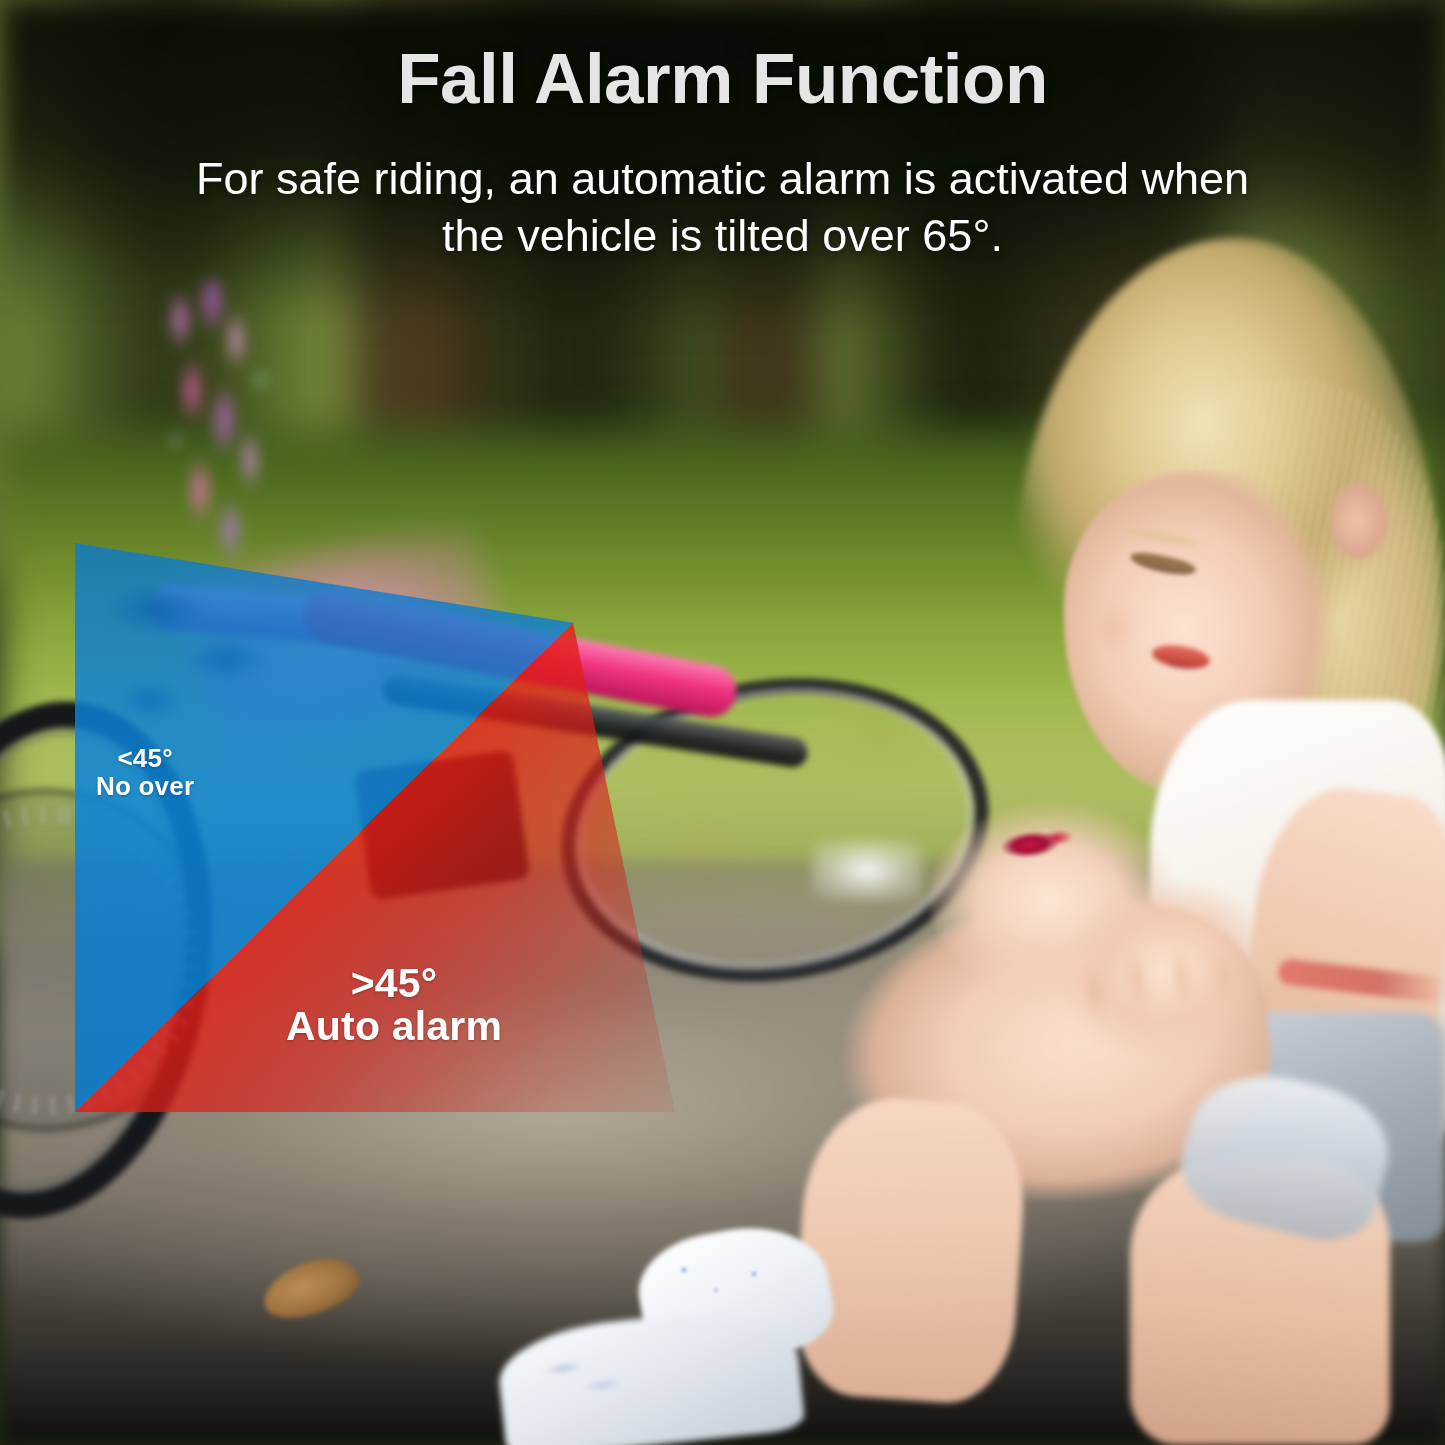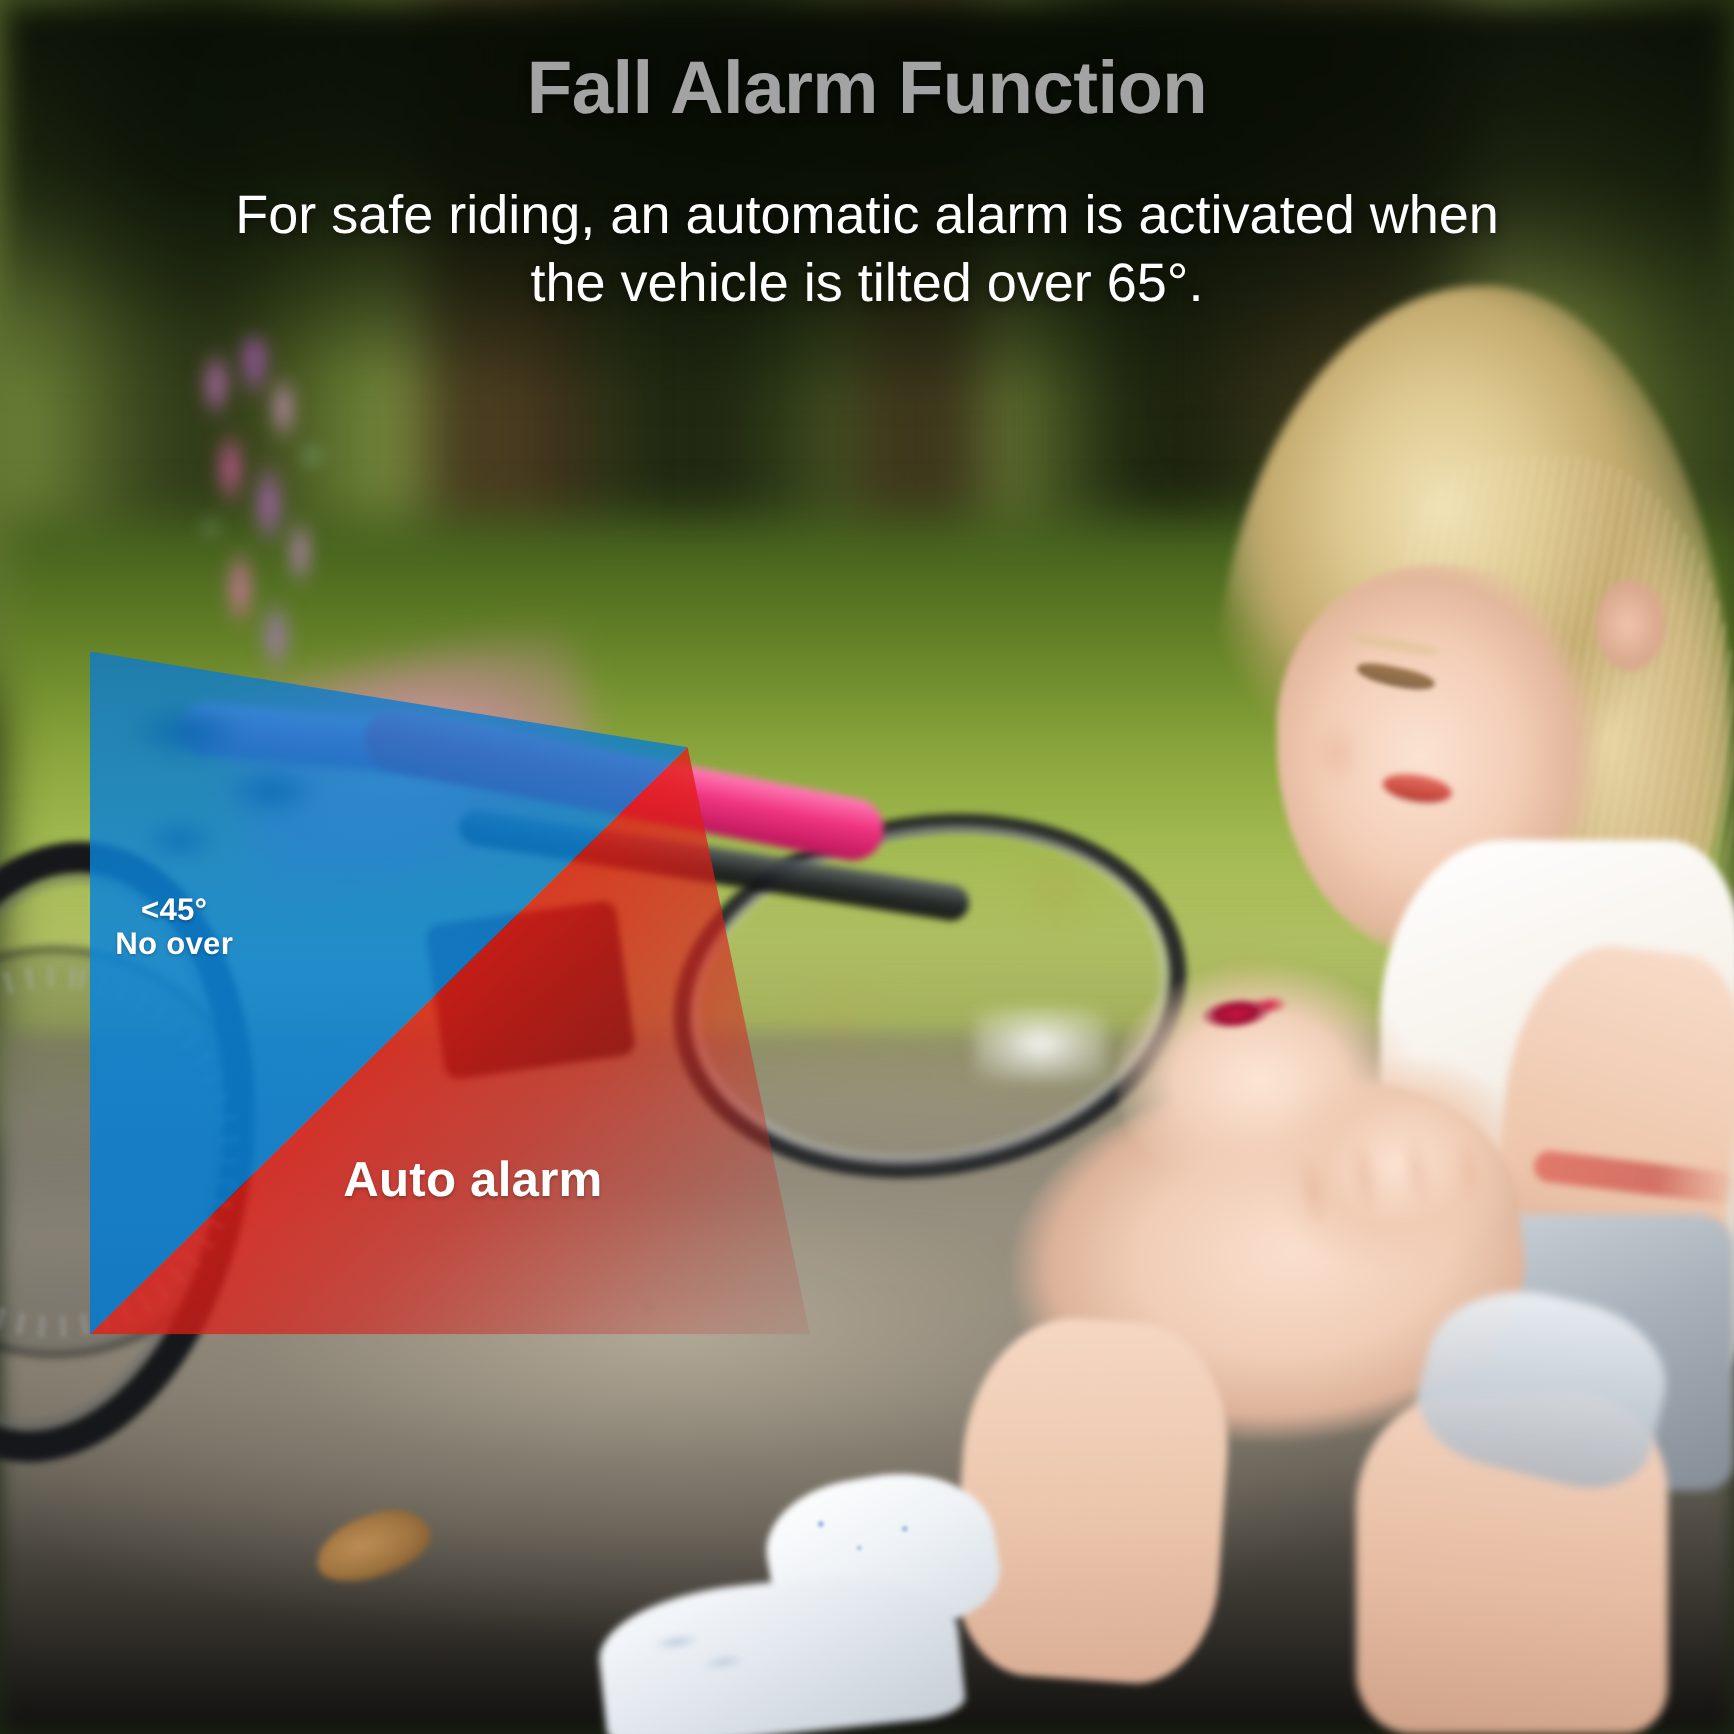--- a/index.html
+++ b/index.html
@@ -440,22 +440,22 @@
   }
   .lbl-no-alarm { left:96px; top:745px; font-size:26px; }
   .lbl-no-alarm .deg { display:block; }
   .lbl-auto-alarm { left:286px; top:962px; font-size:41px; }
   .lbl-auto-alarm .deg { display:block; }
 
   
   .headline {
     position:absolute; left:0; top:38px; width:1445px;
     text-align:center;
-    color:#a3a3a3;
-    font-size:62px;
+    color:#e5e5e5;
+    font-size:71px;
     font-weight:bold;
     letter-spacing:-0.5px;
     font-stretch:condensed;
     text-shadow:0 2px 10px rgba(0,0,0,.55);
   }
   .subline {
     position:absolute; left:50%; top:150px;
     transform:translateX(-50%);
     width:1120px;
     text-align:center;
@@ -525,19 +525,20 @@
     <div class="wedge-blue"></div>
     <div class="wedge-red"></div>
   </div>
 
   <div class="lbl lbl-no-alarm">
     <span class="deg">&lt;45°</span>
     <span class="deg">No over</span>
   </div>
 
   <div class="lbl lbl-auto-alarm">
+    <span class="deg">&gt;45°</span>
     <span class="deg">Auto alarm</span>
   </div>
 
   <div class="headline">Fall Alarm Function</div>
   <div class="subline">For safe riding, an automatic alarm is activated when the vehicle is tilted over 65°.</div>
 
 </div>
 
 </body></html>

